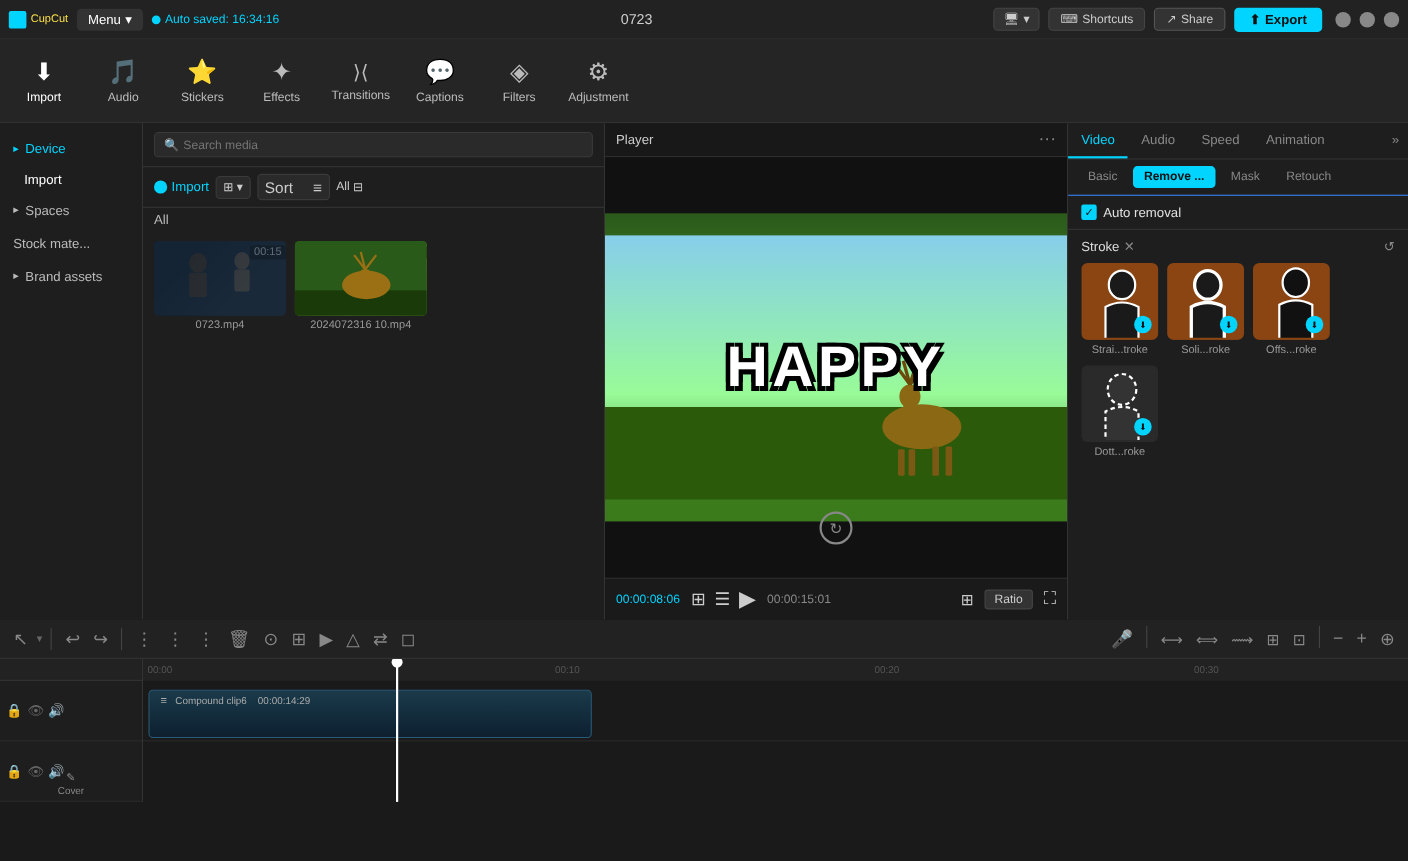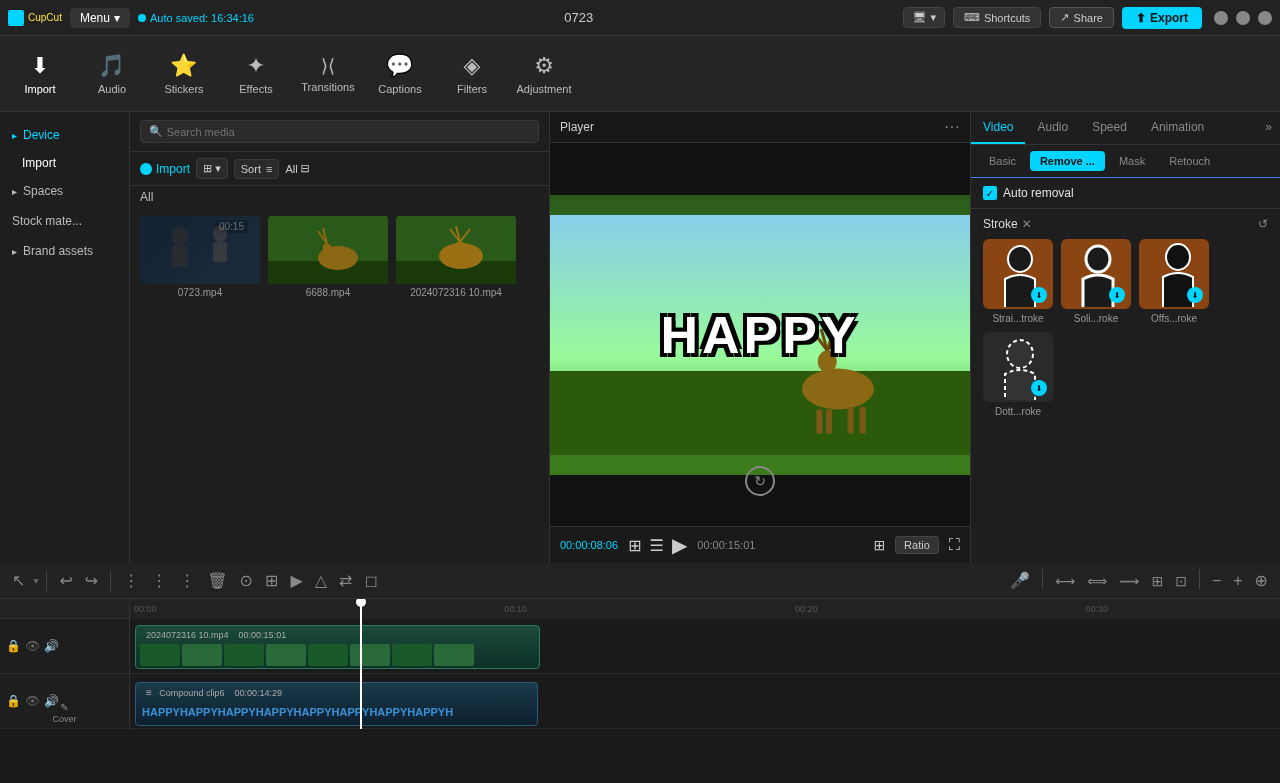--- a/index.html
+++ b/index.html
@@ -42,28 +42,28 @@
     .sidebar-sub { padding: 6px 12px 6px 22px; cursor: pointer; color: #bbb; font-size: 12px; }
     .sidebar-sub.active { color: #fff; }
 
     
     .media-panel { width: 420px; background: #1e1e1e; border-right: 1px solid #333; display: flex; flex-direction: column; }
     .media-header { padding: 8px 10px; display: flex; align-items: center; gap: 6px; border-bottom: 1px solid #333; }
     .search-box { flex: 1; background: #2a2a2a; border: 1px solid #3a3a3a; border-radius: 4px; padding: 4px 8px; color: #ccc; font-size: 11px; display: flex; align-items: center; gap: 4px; }
     .media-toolbar { padding: 6px 10px; display: flex; align-items: center; gap: 6px; border-bottom: 1px solid #333; }
     .import-btn-blue { background: transparent; border: none; color: #00d4ff; cursor: pointer; font-size: 12px; display: flex; align-items: center; gap: 4px; }
     .view-btn { background: #2a2a2a; border: 1px solid #3a3a3a; border-radius: 4px; padding: 3px 6px; cursor: pointer; color: #ccc; font-size: 11px; display: flex; align-items: center; gap: 3px; }
-    .sort-btn { background: #2a2a2a; border: 1px solid #3a3a3a; border-radius: 4px; padding: 3px 6px; cursor: pointer; color: #ccc; font-size: 11px; display: flex; align-items: center; gap: 5px; }
+    .sort-btn { background: #2a2a2a; border: 1px solid #3a3a3a; border-radius: 4px; padding: 3px 6px; cursor: pointer; color: #ccc; font-size: 14px; display: flex; align-items: center; gap: 18px; }
     .all-btn { background: transparent; border: none; color: #ccc; cursor: pointer; font-size: 11px; display: flex; align-items: center; gap: 3px; }
     .all-label { padding: 4px 10px; color: #bbb; font-size: 12px; }
     .media-grid { display: flex; flex-wrap: wrap; gap: 8px; padding: 8px 10px; overflow-y: auto; }
     .media-thumb { width: 120px; cursor: pointer; }
     .thumb-img { width: 120px; height: 68px; background: #333; border-radius: 4px; position: relative; overflow: hidden; }
     .thumb-badge { position: absolute; top: 4px; left: 4px; background: #00d4ff; color: #111; font-size: 10px; padding: 1px 4px; border-radius: 2px; font-weight: bold; }
-    .thumb-duration { position: absolute; top: 4px; right: 12px; background: rgba(0,0,0,0.7); color: #fff; font-size: 10px; padding: 1px 4px; border-radius: 2px; }
+    .thumb-duration { position: absolute; top: 4px; right: 0; background: rgba(0,0,0,0.7); color: #fff; font-size: 10px; padding: 1px 4px; border-radius: 2px; }
     .thumb-name { font-size: 10px; color: #999; margin-top: 3px; text-align: center; overflow: hidden; text-overflow: ellipsis; white-space: nowrap; }
 
     
     .player-area { flex: 1; background: #181818; display: flex; flex-direction: column; }
     .player-header { display: flex; align-items: center; justify-content: space-between; padding: 6px 10px; border-bottom: 1px solid #333; }
     .player-label { color: #ccc; font-size: 12px; }
     .player-menu { background: transparent; border: none; color: #888; cursor: pointer; font-size: 16px; }
     .player-canvas { flex: 1; display: flex; align-items: center; justify-content: center; background: #111; position: relative; overflow: hidden; }
     .player-video { width: 100%; max-height: 280px; background: #222; display: flex; align-items: center; justify-content: center; position: relative; }
     .player-controls { padding: 6px 10px; display: flex; align-items: center; gap: 10px; border-top: 1px solid #333; background: #1a1a1a; }
@@ -268,37 +268,20 @@
             <rect x="0" y="0" width="120" height="68" fill="#1a2a3a"></rect>
             <ellipse cx="40" cy="20" rx="8" ry="9" fill="#333"></ellipse>
             <rect x="32" y="29" width="16" height="22" fill="#333" rx="2"></rect>
             <ellipse cx="80" cy="18" rx="7" ry="8" fill="#444"></ellipse>
             <rect x="73" y="26" width="14" height="20" fill="#444" rx="2"></rect>
           </svg>
         </div>
         <div class="thumb-name">0723.mp4</div>
       </div>
 
-      <div class="media-thumb">
-        <div class="thumb-img img-deer1" style="position:relative;">
-          <span class="thumb-badge">Added</span>
-          <span class="thumb-duration">00:15</span>
-          <svg viewBox="0 0 120 68" style="width:100%;height:100%;position:absolute;top:0;left:0;">
-            <rect x="0" y="0" width="120" height="68" fill="#2a5a1a"></rect>
-            <rect x="0" y="45" width="120" height="23" fill="#1a3a0a"></rect>
-
-            <ellipse cx="70" cy="42" rx="20" ry="12" fill="#8B6914"></ellipse>
-            <rect x="55" y="28" width="8" height="15" fill="#8B6914" rx="2"></rect>
-
-            <line x1="59" y1="28" x2="50" y2="15" stroke="#8B6914" stroke-width="2"></line>
-            <line x1="59" y1="28" x2="55" y2="12" stroke="#8B6914" stroke-width="2"></line>
-          </svg>
-        </div>
-        <div class="thumb-name">6688.mp4</div>
-      </div>
 
       <div class="media-thumb">
         <div class="thumb-img img-deer2" style="position:relative;">
           <span class="thumb-badge">Added</span>
           <span class="thumb-duration">00:16</span>
           <svg viewBox="0 0 120 68" style="width:100%;height:100%;position:absolute;top:0;left:0;">
             <rect x="0" y="0" width="120" height="68" fill="#2a5a1a"></rect>
             <rect x="0" y="45" width="120" height="23" fill="#1a3a0a"></rect>
             <ellipse cx="65" cy="40" rx="22" ry="13" fill="#9B7014"></ellipse>
             <rect x="60" y="26" width="8" height="16" fill="#9B7014" rx="2"></rect>
@@ -544,48 +527,27 @@
         <div class="tl-mark" style="margin-left:180px;">00:10</div>
         <div class="tl-mark" style="margin-left:100px;">00:20</div>
         <div class="tl-mark" style="margin-left:100px;">00:30</div>
       </div>
     </div>
 
     <div style="position:absolute;top:0;left:230px;width:2px;background:#fff;z-index:20;height:100%;pointer-events:none;">
       <div style="width:10px;height:10px;background:#fff;border-radius:50%;margin-left:-4px;margin-top:-2px;"></div>
     </div>
 
-    <div class="tl-track">
-      <div class="tl-clip tl-clip-video" style="left:5px;width:405px;height:44px;top:6px;">
-        <span class="tl-clip-label">
-          <span>2024072316 10.mp4</span>
-          &nbsp;&nbsp;
-          <span>00:00:15:01</span>
-        </span>
-
-        <div style="display:flex;gap:2px;position:absolute;bottom:2px;left:4px;right:4px;">
-          <div class="tl-thumb-mini" style="background:#1a5a2a;"></div>
-          <div class="tl-thumb-mini" style="background:#2a6a3a;"></div>
-          <div class="tl-thumb-mini" style="background:#1a5a2a;"></div>
-          <div class="tl-thumb-mini" style="background:#2a6a3a;"></div>
-          <div class="tl-thumb-mini" style="background:#1a5a2a;"></div>
-          <div class="tl-thumb-mini" style="background:#2a6a3a;"></div>
-          <div class="tl-thumb-mini" style="background:#1a5a2a;"></div>
-          <div class="tl-thumb-mini" style="background:#2a6a3a;"></div>
-        </div>
-      </div>
-    </div>
 
     <div class="tl-track">
       <div class="tl-clip tl-clip-text" style="left:5px;width:403px;height:44px;top:8px;">
         <span class="tl-clip-label">
           <span style="font-size:10px;">≡</span>
           &nbsp;
           <span>Compound clip6</span>
           &nbsp;&nbsp;
           <span>00:00:14:29</span>
         </span>
-        <div class="tl-clip-text-content" style="margin-top:16px;font-size:11px;font-weight:bold;color:#4af;opacity:0.8;">HAPPYHAPPYHAPPYHAPPYHAPPYHAPPYHAPPYHAPPYH</div>
       </div>
     </div>
 
   </div>
 </div>
 
 </body></html>

